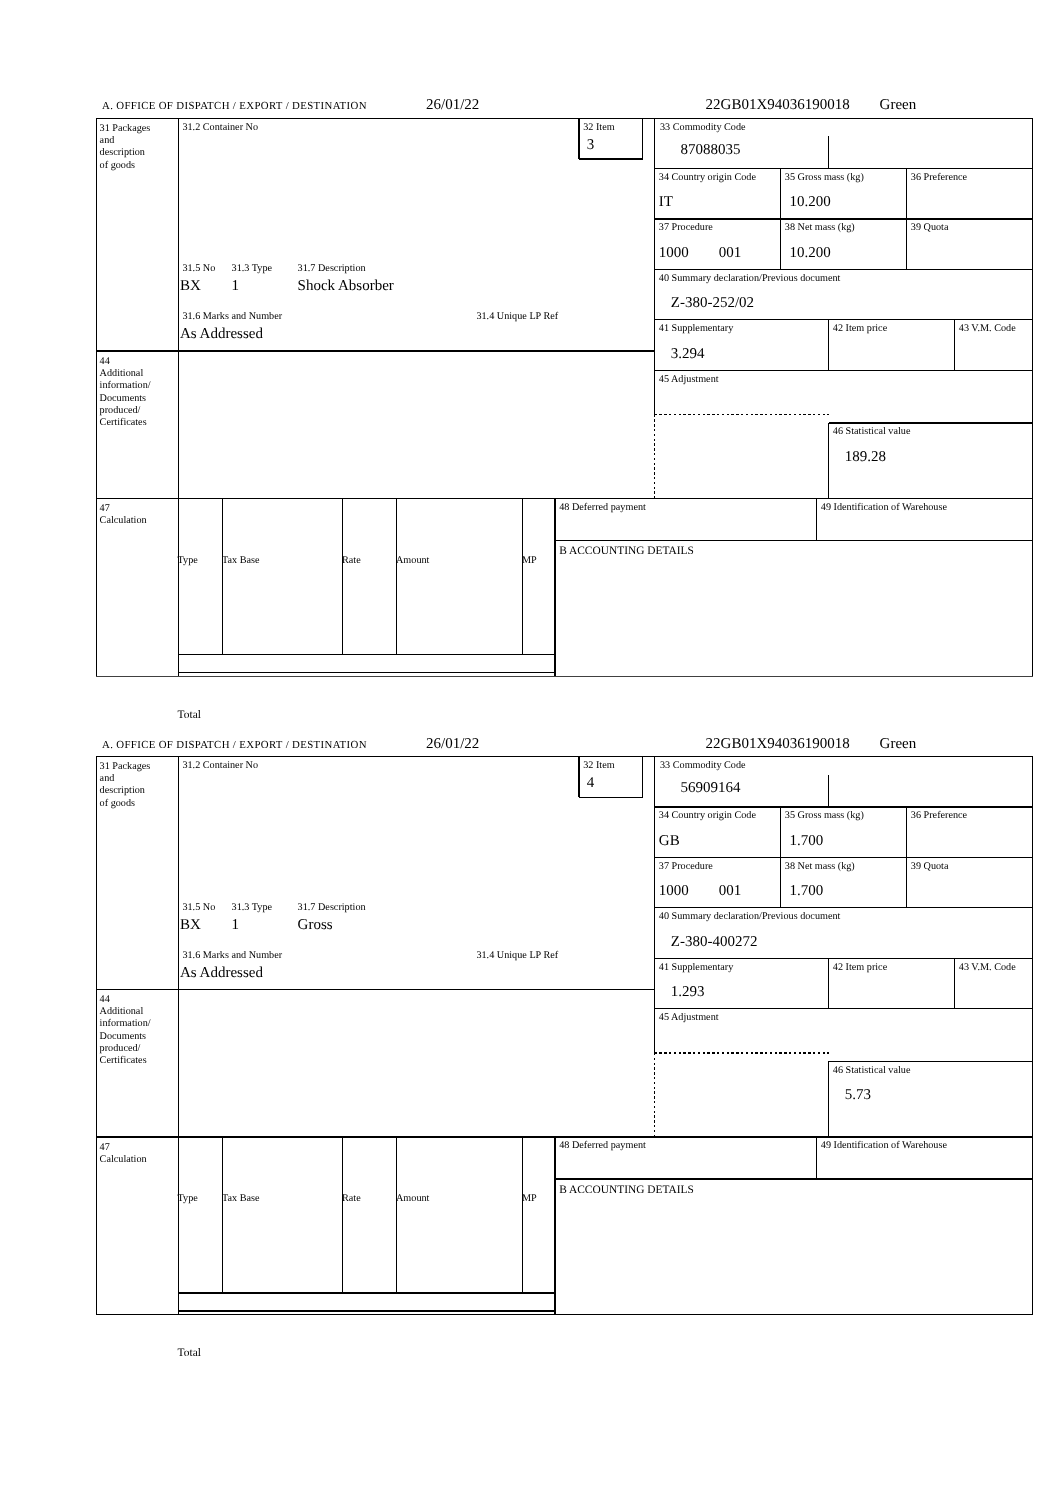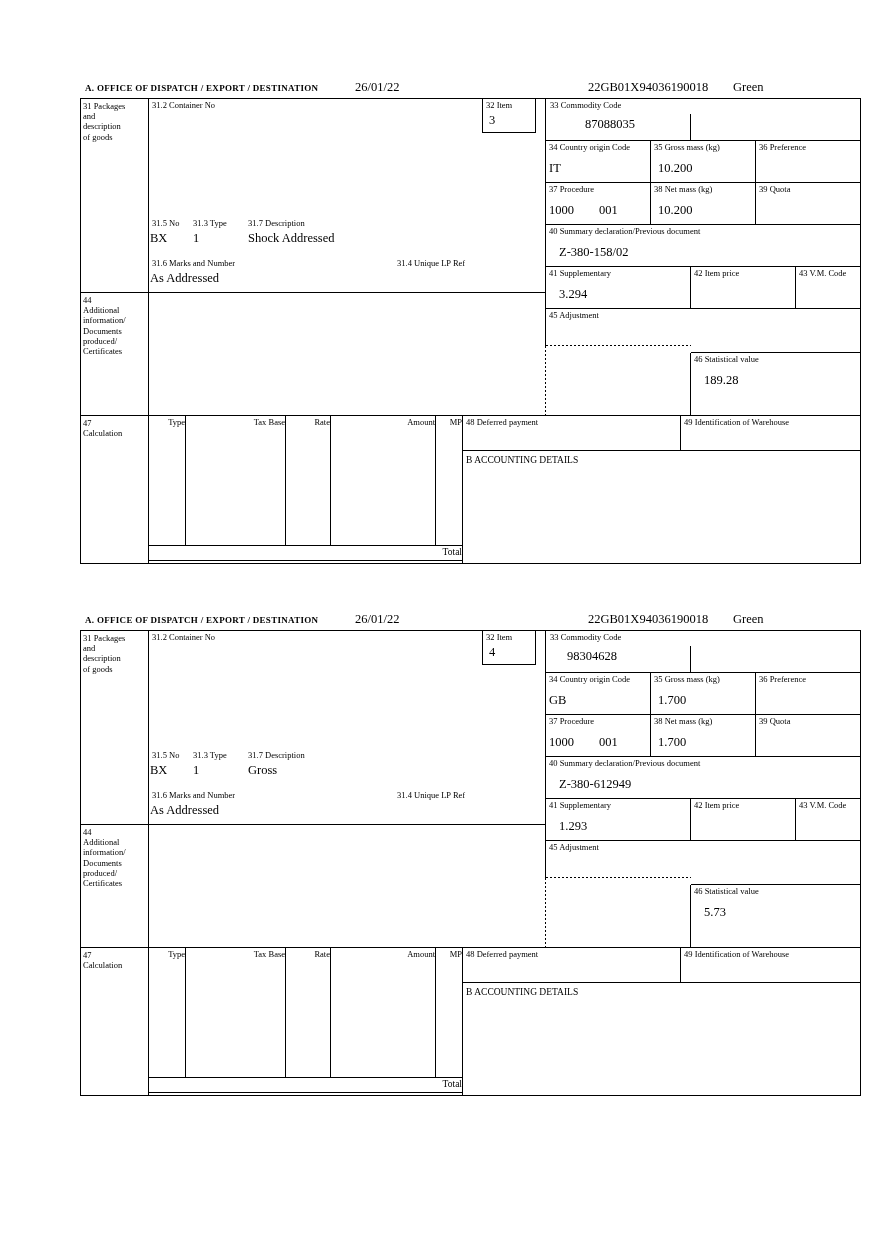--- a/index.html
+++ b/index.html
@@ -4,29 +4,29 @@
 <style>
   * { margin:0; padding:0; box-sizing:border-box; }
   html,body { background:#ffffff; }
   body {
     width:882px; height:1250px; position:relative;
     font-family:"Liberation Serif", serif; color:#000;
   }
   .block { position:absolute; left:80px; width:781px; }
   .hdr { position:relative; height:18px; }
   .hdr span { position:absolute; white-space:nowrap; }
-  .ha { font-weight:bold; font-size:9px; letter-spacing:0.3px; }
+  .ha { font-weight:normal; font-size:9px; letter-spacing:0.3px; }
   .form { position:relative; width:781px; height:466px; }
   .grid { position:absolute; left:0; top:0; }
   .t { position:absolute; white-space:nowrap; }
   .lbl { font-size:8.5px; line-height:1.1; }
   .lbl2 { font-size:9.5px; }
   .val { font-size:12.5px; }
   .pre { white-space:pre-line; line-height:1.2; }
-  .ctr { text-align:right; }
+  .ctr { text-align:left;margin-top:44px; }
 </style>
 </head>
 <body>
 
 <div class="block" style="top:80px">
   <div class="hdr">
     <span class="ha" style="left:5px;top:3px">A.  OFFICE OF DISPATCH / EXPORT / DESTINATION</span>
     <span class="val" style="left:275px;top:0">26/01/22</span>
     <span class="val" style="left:508px;top:0">22GB01X94036190018</span>
     <span class="val" style="left:653px;top:0">Green</span>
@@ -38,40 +38,40 @@
       <path fill="none" stroke="#000" stroke-dasharray="2 2" d="M465.5 247.5 V317.5 M465.5 247.5 H610.5"></path>
     </svg>
     <div class="t lbl pre" style="left:3px;top:3px;width:62px">31 Packages
 and
 description
 of goods</div>
     <div class="t lbl" style="left:72px;top:3px">31.2 Container No</div>
     <div class="t lbl" style="left:406px;top:3px">32 Item</div>
     <div class="t val" style="left:409px;top:15px">3</div>
     <div class="t lbl" style="left:470px;top:3px">33 Commodity Code</div>
-    <div class="t val" style="left:505px;top:19px">87088035</div>
+    <div class="t val" style="left:487px;top:19px">87088035</div>
     <div class="t lbl" style="left:469px;top:45px">34 Country origin Code</div>
     <div class="t val" style="left:469px;top:63px">IT</div>
     <div class="t lbl" style="left:574px;top:45px">35 Gross mass (kg)</div>
     <div class="t val" style="left:578px;top:63px">10.200</div>
     <div class="t lbl" style="left:679px;top:45px">36 Preference</div>
     <div class="t lbl" style="left:469px;top:87px">37 Procedure</div>
     <div class="t val" style="left:469px;top:105px">1000</div>
     <div class="t val" style="left:519px;top:105px">001</div>
     <div class="t lbl" style="left:574px;top:87px">38 Net mass (kg)</div>
     <div class="t val" style="left:578px;top:105px">10.200</div>
     <div class="t lbl" style="left:679px;top:87px">39 Quota</div>
     <div class="t lbl" style="left:469px;top:129px">40 Summary declaration/Previous document</div>
-    <div class="t val" style="left:479px;top:147px">Z-380-158/02</div>
+    <div class="t val" style="left:479px;top:147px">Z-380-252/02</div>
     <div class="t lbl" style="left:72px;top:121px">31.5 No</div>
     <div class="t lbl" style="left:113px;top:121px">31.3 Type</div>
     <div class="t lbl" style="left:168px;top:121px">31.7 Description</div>
     <div class="t val" style="left:70px;top:133px">BX</div>
     <div class="t val" style="left:113px;top:133px">1</div>
-    <div class="t val" style="left:168px;top:133px">Shock Addressed</div>
+    <div class="t val" style="left:168px;top:133px">Shock Absorber</div>
     <div class="t lbl" style="left:72px;top:161px">31.6 Marks and Number</div>
     <div class="t lbl" style="left:317px;top:161px">31.4 Unique LP Ref</div>
     <div class="t val" style="left:70px;top:173px">As Addressed</div>
     <div class="t lbl" style="left:469px;top:171px">41 Supplementary</div>
     <div class="t val" style="left:479px;top:189px">3.294</div>
     <div class="t lbl" style="left:614px;top:171px">42 Item price</div>
     <div class="t lbl" style="left:719px;top:171px">43 V.M. Code</div>
     <div class="t lbl pre" style="left:3px;top:197px;width:62px">44
 Additional
 information/
@@ -109,34 +109,34 @@
       <path fill="none" stroke="#000" stroke-dasharray="2 2" d="M465.5 247.5 V317.5 M465.5 247.5 H610.5"></path>
     </svg>
     <div class="t lbl pre" style="left:3px;top:3px;width:62px">31 Packages
 and
 description
 of goods</div>
     <div class="t lbl" style="left:72px;top:3px">31.2 Container No</div>
     <div class="t lbl" style="left:406px;top:3px">32 Item</div>
     <div class="t val" style="left:409px;top:15px">4</div>
     <div class="t lbl" style="left:470px;top:3px">33 Commodity Code</div>
-    <div class="t val" style="left:487px;top:19px">98304628</div>
+    <div class="t val" style="left:487px;top:19px">56909164</div>
     <div class="t lbl" style="left:469px;top:45px">34 Country origin Code</div>
     <div class="t val" style="left:469px;top:63px">GB</div>
     <div class="t lbl" style="left:574px;top:45px">35 Gross mass (kg)</div>
     <div class="t val" style="left:578px;top:63px">1.700</div>
     <div class="t lbl" style="left:679px;top:45px">36 Preference</div>
     <div class="t lbl" style="left:469px;top:87px">37 Procedure</div>
     <div class="t val" style="left:469px;top:105px">1000</div>
     <div class="t val" style="left:519px;top:105px">001</div>
     <div class="t lbl" style="left:574px;top:87px">38 Net mass (kg)</div>
     <div class="t val" style="left:578px;top:105px">1.700</div>
     <div class="t lbl" style="left:679px;top:87px">39 Quota</div>
     <div class="t lbl" style="left:469px;top:129px">40 Summary declaration/Previous document</div>
-    <div class="t val" style="left:479px;top:147px">Z-380-612949</div>
+    <div class="t val" style="left:479px;top:147px">Z-380-400272</div>
     <div class="t lbl" style="left:72px;top:121px">31.5 No</div>
     <div class="t lbl" style="left:113px;top:121px">31.3 Type</div>
     <div class="t lbl" style="left:168px;top:121px">31.7 Description</div>
     <div class="t val" style="left:70px;top:133px">BX</div>
     <div class="t val" style="left:113px;top:133px">1</div>
     <div class="t val" style="left:168px;top:133px">Gross</div>
     <div class="t lbl" style="left:72px;top:161px">31.6 Marks and Number</div>
     <div class="t lbl" style="left:317px;top:161px">31.4 Unique LP Ref</div>
     <div class="t val" style="left:70px;top:173px">As Addressed</div>
     <div class="t lbl" style="left:469px;top:171px">41 Supplementary</div>

